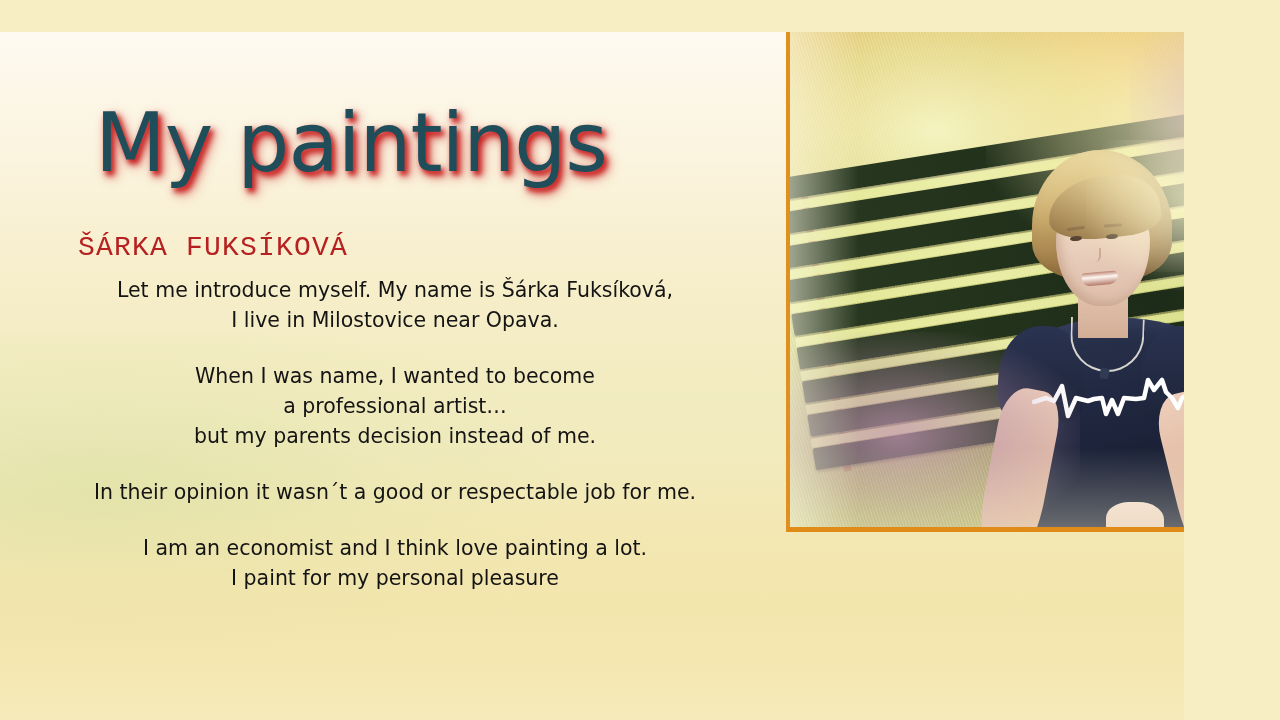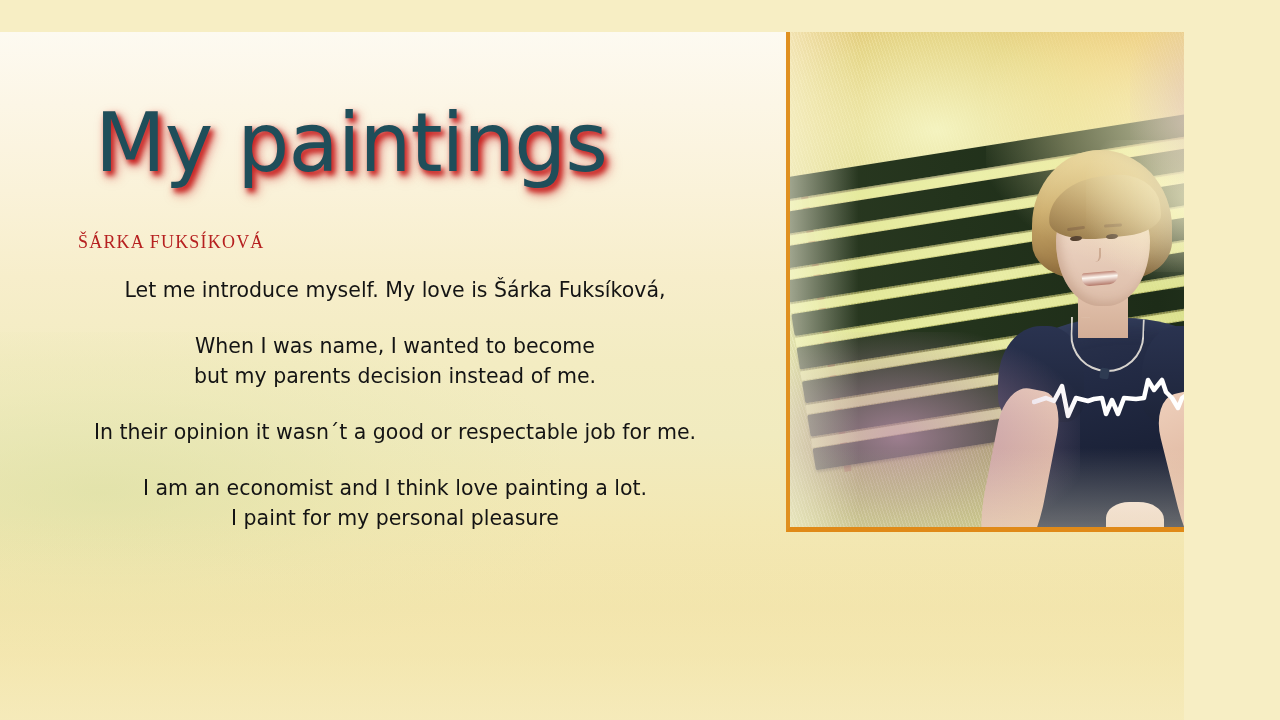--- a/index.html
+++ b/index.html
@@ -44,22 +44,22 @@
     color:#1f4e5a;
     letter-spacing:-1px;
     text-shadow:
       3px 4px 5px rgba(199,32,32,.95),
       4px 5px 9px rgba(199,32,32,.65),
       5px 6px 14px rgba(199,32,32,.35);
     white-space:nowrap;
   }
   .subtitle{
     position:absolute;left:78px;top:200px;
-    font-family:Liberation Serif, serif;
-    font-size:18px;font-weight:400;
+    font-family:Liberation Mono, monospace;
+    font-size:28px;font-weight:400;
     color:#b62020;
     letter-spacing:1.2px;
     white-space:nowrap;
   }
 
   
   .body-block{
     position:absolute;left:30px;top:243px;width:730px;
     text-align:center;
     font-family:"DejaVu Sans", sans-serif;
@@ -239,25 +239,27 @@
   <div class="bg-wash"></div>
   <div class="bg-wash2"></div>
 
   <div class="title">My paintings</div>
 
   <div class="subtitle">ŠÁRKA FUKSÍKOVÁ</div>
 
   <div class="body-block">
 
     <p class="para">
-      <span class="ln">Let me introduce myself. My love is Šárka Fuksíková,</span>
+      <span class="ln">Let me introduce myself. My name is Šárka Fuksíková,</span>
+      <span class="ln">I live in Milostovice near Opava.</span>
     </p>
 
     <p class="para">
       <span class="ln">When I was name, I wanted to become</span>
+      <span class="ln">a professional artist…</span>
       <span class="ln">but my parents decision instead of me.</span>
     </p>
 
     <p class="para">
       <span class="ln">In their opinion it wasn´t a good or respectable job for me.</span>
     </p>
 
     <p class="para">
       <span class="ln">I am an economist and I think love painting a lot.</span>
       <span class="ln">I paint for my personal pleasure</span>

